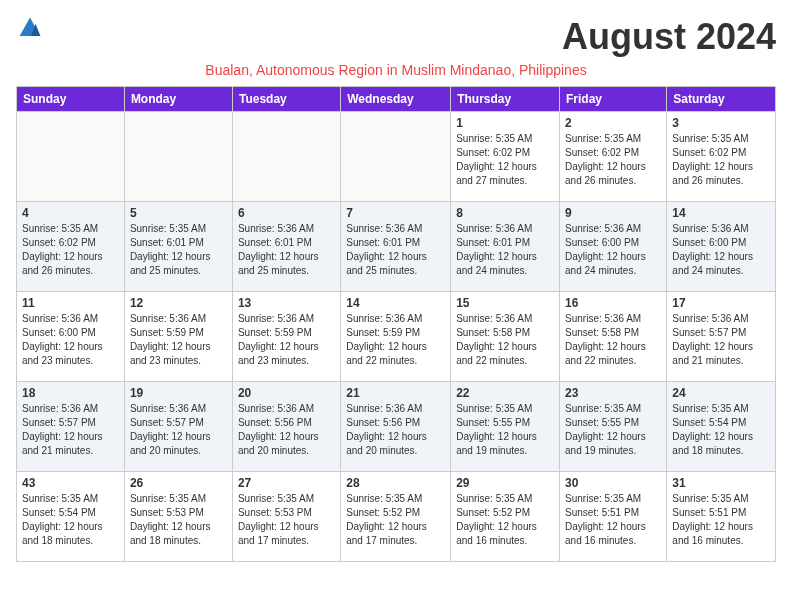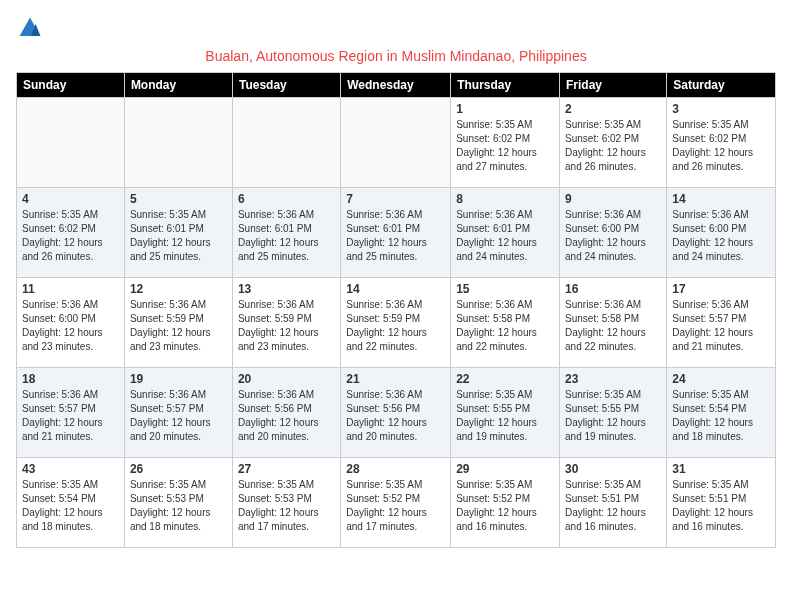--- a/index.html
+++ b/index.html
@@ -44,21 +44,21 @@
       text-align: center;
       font-size: 14px;
       color: #ef4444;
       margin-bottom: 8px;
     }
     .calendar {
       width: 100%;
       border-collapse: collapse;
     }
     .calendar th {
-      background: #000000;
+      background: #6d28d9;
       color: #fff;
       font-size: 12px;
       font-weight: bold;
       text-align: left;
       padding: 5px 6px;
       border: 1px solid #ccc;
     }
     .calendar td {
       vertical-align: top;
       padding: 4px 5px;
@@ -90,20 +90,21 @@
 
 <div class="header">
   <div class="logo">
     <div>
       <svg class="logo-icon" viewBox="0 0 30 30">
         <polygon points="15,2 28,25 2,25" fill="#2a7cc7"></polygon>
         <polygon points="22,10 28,25 16,25" fill="#1a5a9a"></polygon>
       </svg>
     </div>
   </div>
+  <div class="month-title">August 2024</div>
 </div>
 
 <div class="subtitle">Bualan, Autonomous Region in Muslim Mindanao, Philippines</div>
 
 <table class="calendar">
   <thead>
     <tr>
     <th>Sunday</th>
         <th>Monday</th>
         <th>Tuesday</th>

